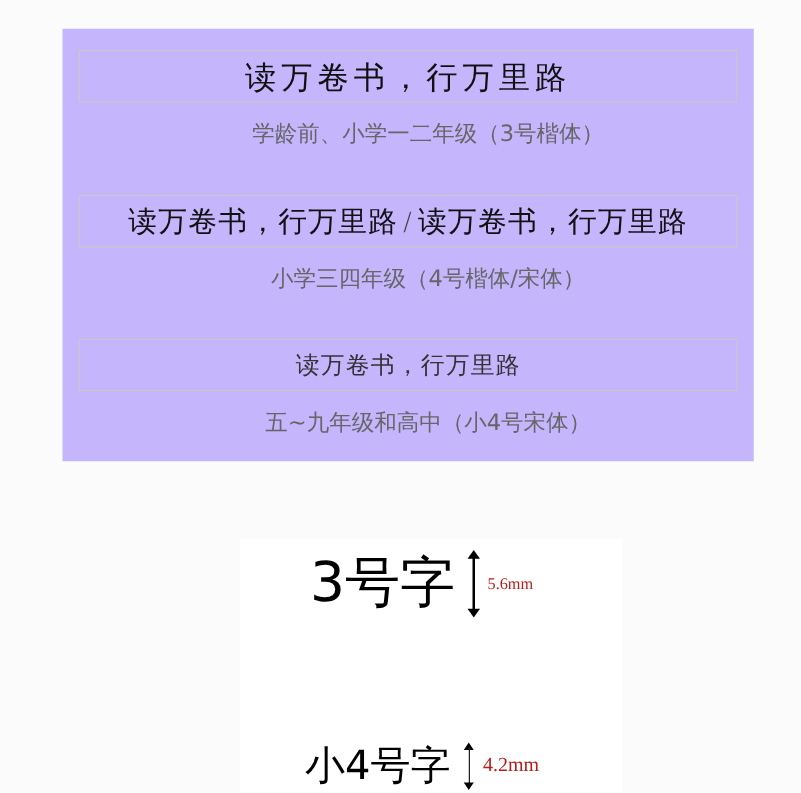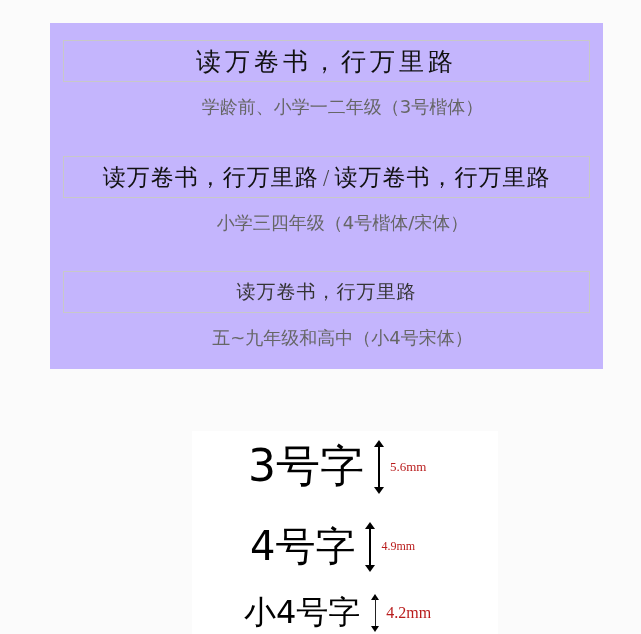--- a/index.html
+++ b/index.html
@@ -143,29 +143,20 @@
   <div class="size-row row1">
     <span class="size-label">3号字</span>
     <span class="arrow">
       <span class="up"></span>
         <span class="line"></span>
         <span class="down"></span>
     </span>
     <span class="mm">5.6mm</span>
   </div>
 
-  <div class="size-row row2">
-    <span class="size-label">4号字</span>
-    <span class="arrow">
-      <span class="up"></span>
-        <span class="line"></span>
-        <span class="down"></span>
-    </span>
-    <span class="mm">4.9mm</span>
-  </div>
 
   <div class="size-row row3">
     <span class="size-label">小4号字</span>
     <span class="arrow">
       <span class="up"></span>
         <span class="line"></span>
         <span class="down"></span>
     </span>
     <span class="mm">4.2mm</span>
   </div>

